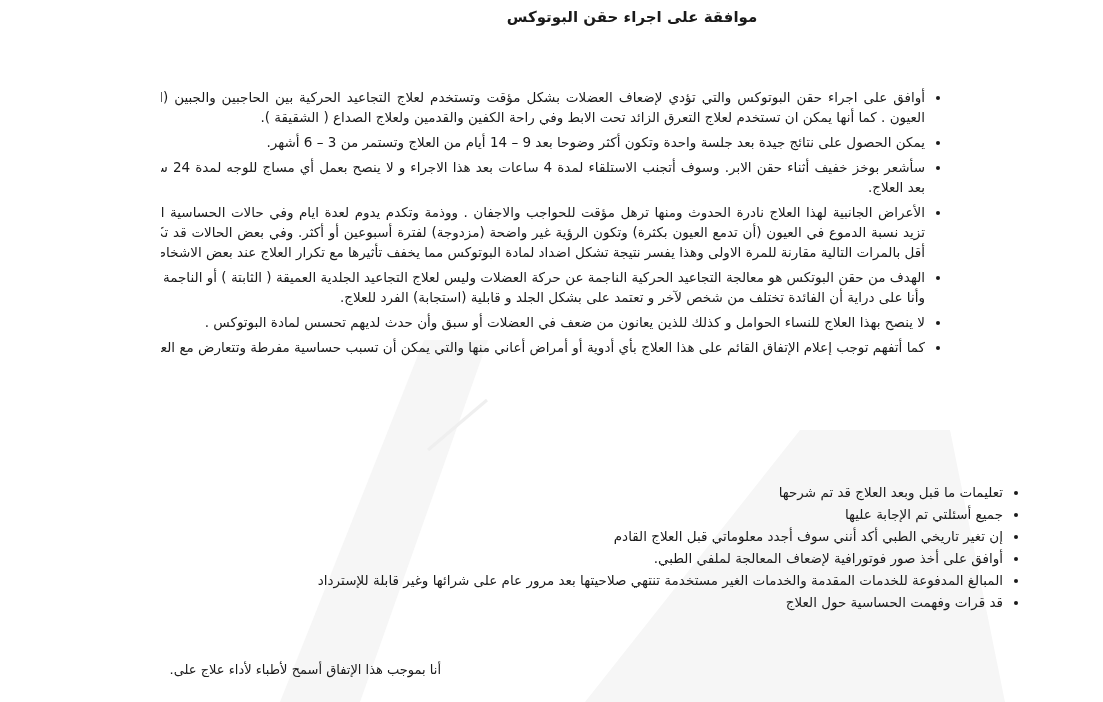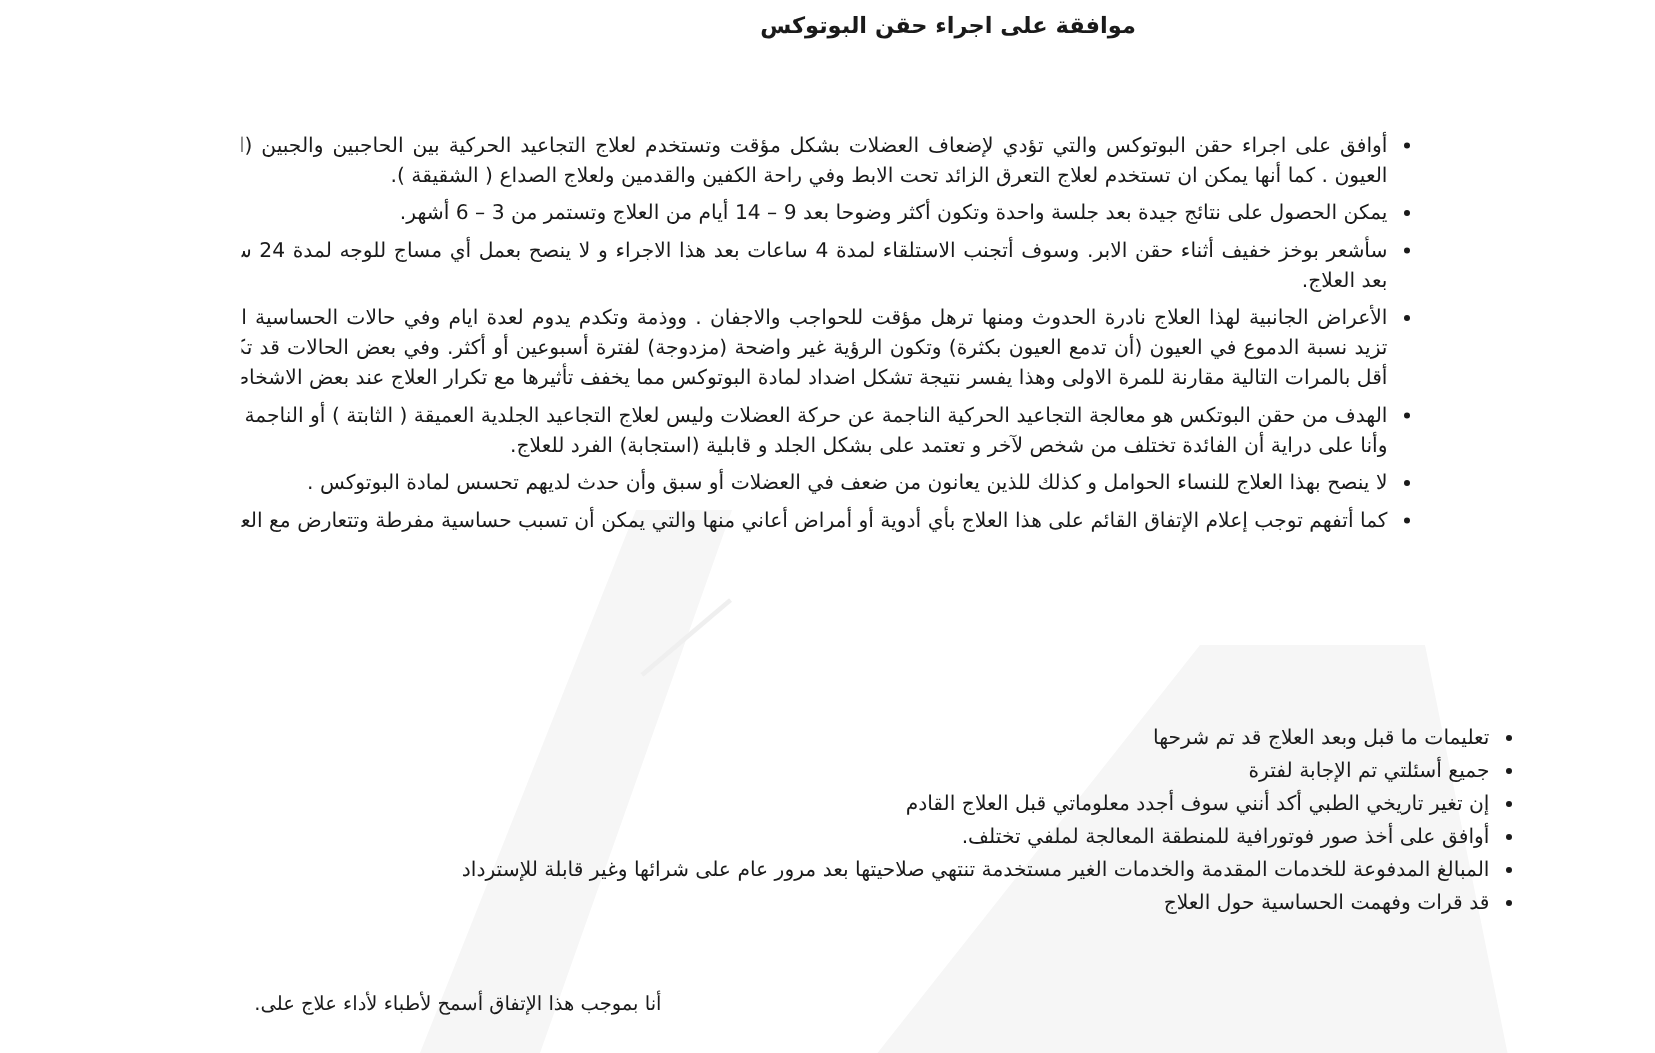--- a/index.html
+++ b/index.html
@@ -56,21 +56,21 @@
     right: 18px;
     width: 1062px;
     margin: 0;
     font-size: 13.5px;
     line-height: 20px;
     text-align: justify;
   }
   .ack-list {
     position: absolute;
     top: 482px;
-    right: 86px;
+    right: 76px;
     width: 900px;
     margin: 0;
     padding: 0 24px 0 0;
     list-style: disc outside;
     font-size: 13.5px;
     line-height: 20px;
     text-align: right;
   }
   .ack-list li {
     margin: 0 0 2px 0;
@@ -106,22 +106,22 @@
     <li>سأشعر بوخز خفيف أثناء حقن الابر. وسوف أتجنب الاستلقاء لمدة 4 ساعات بعد هذا الاجراء و لا ينصح بعمل أي مساج للوجه لمدة 24 ساعة على الأقل بعد العلاج.</li>
     <li>الأعراض الجانبية لهذا العلاج نادرة الحدوث ومنها ترهل مؤقت للحواجب والاجفان . ووذمة وتكدم يدوم لعدة ايام وفي حالات الحساسية النادرة يمكن أن تزيد نسبة الدموع في العيون (أن تدمع العيون بكثرة) وتكون الرؤية غير واضحة (مزدوجة) لفترة أسبوعين أو أكثر. وفي بعض الحالات قد تكون نتائج العلاج أقل بالمرات التالية مقارنة للمرة الاولى وهذا يفسر نتيجة تشكل اضداد لمادة البوتوكس مما يخفف تأثيرها مع تكرار العلاج عند بعض الاشخاص.</li>
     <li>الهدف من حقن البوتكس هو معالجة التجاعيد الحركية الناجمة عن حركة العضلات وليس لعلاج التجاعيد الجلدية العميقة ( الثابتة ) أو الناجمة عن ترهل الجلد وأنا على دراية أن الفائدة تختلف من شخص لآخر و تعتمد على بشكل الجلد و قابلية (استجابة) الفرد للعلاج.</li>
     <li>لا ينصح بهذا العلاج للنساء الحوامل و كذلك للذين يعانون من ضعف في العضلات أو سبق وأن حدث لديهم تحسس لمادة البوتوكس .</li>
     <li>كما أتفهم توجب إعلام الإتفاق القائم على هذا العلاج بأي أدوية أو أمراض أعاني منها والتي يمكن أن تسبب حساسية مفرطة وتتعارض مع العلاج بالبوتوكس.</li>
   </ul>
 
 
   <ul class="ack-list">
     <li>تعليمات ما قبل وبعد العلاج قد تم شرحها</li>
-    <li>جميع أسئلتي تم الإجابة لفترة</li>
+    <li>جميع أسئلتي تم الإجابة عليها</li>
     <li>إن تغير تاريخي الطبي أكد أنني سوف أجدد معلوماتي قبل العلاج القادم</li>
-    <li>أوافق على أخذ صور فوتورافية للمنطقة المعالجة لملفي تختلف.</li>
+    <li>أوافق على أخذ صور فوتورافية لإضعاف المعالجة لملفي الطبي.</li>
     <li>المبالغ المدفوعة للخدمات المقدمة والخدمات الغير مستخدمة تنتهي صلاحيتها بعد مرور عام على شرائها وغير قابلة للإسترداد</li>
     <li>قد قرات وفهمت الحساسية حول العلاج</li>
   </ul>
 
   <p class="closing">أنا بموجب هذا الإتفاق أسمح لأطباء لأداء علاج على.</p>
 
 </div>
 
 </body></html>

